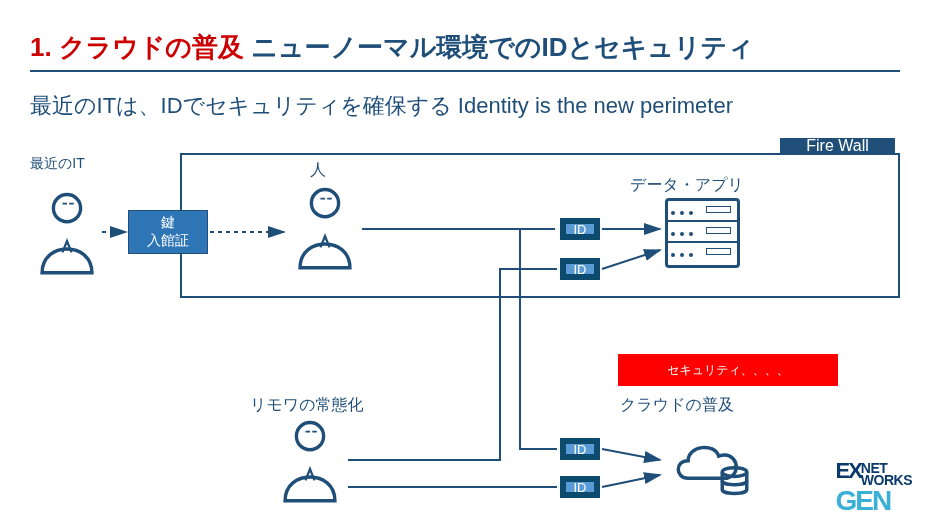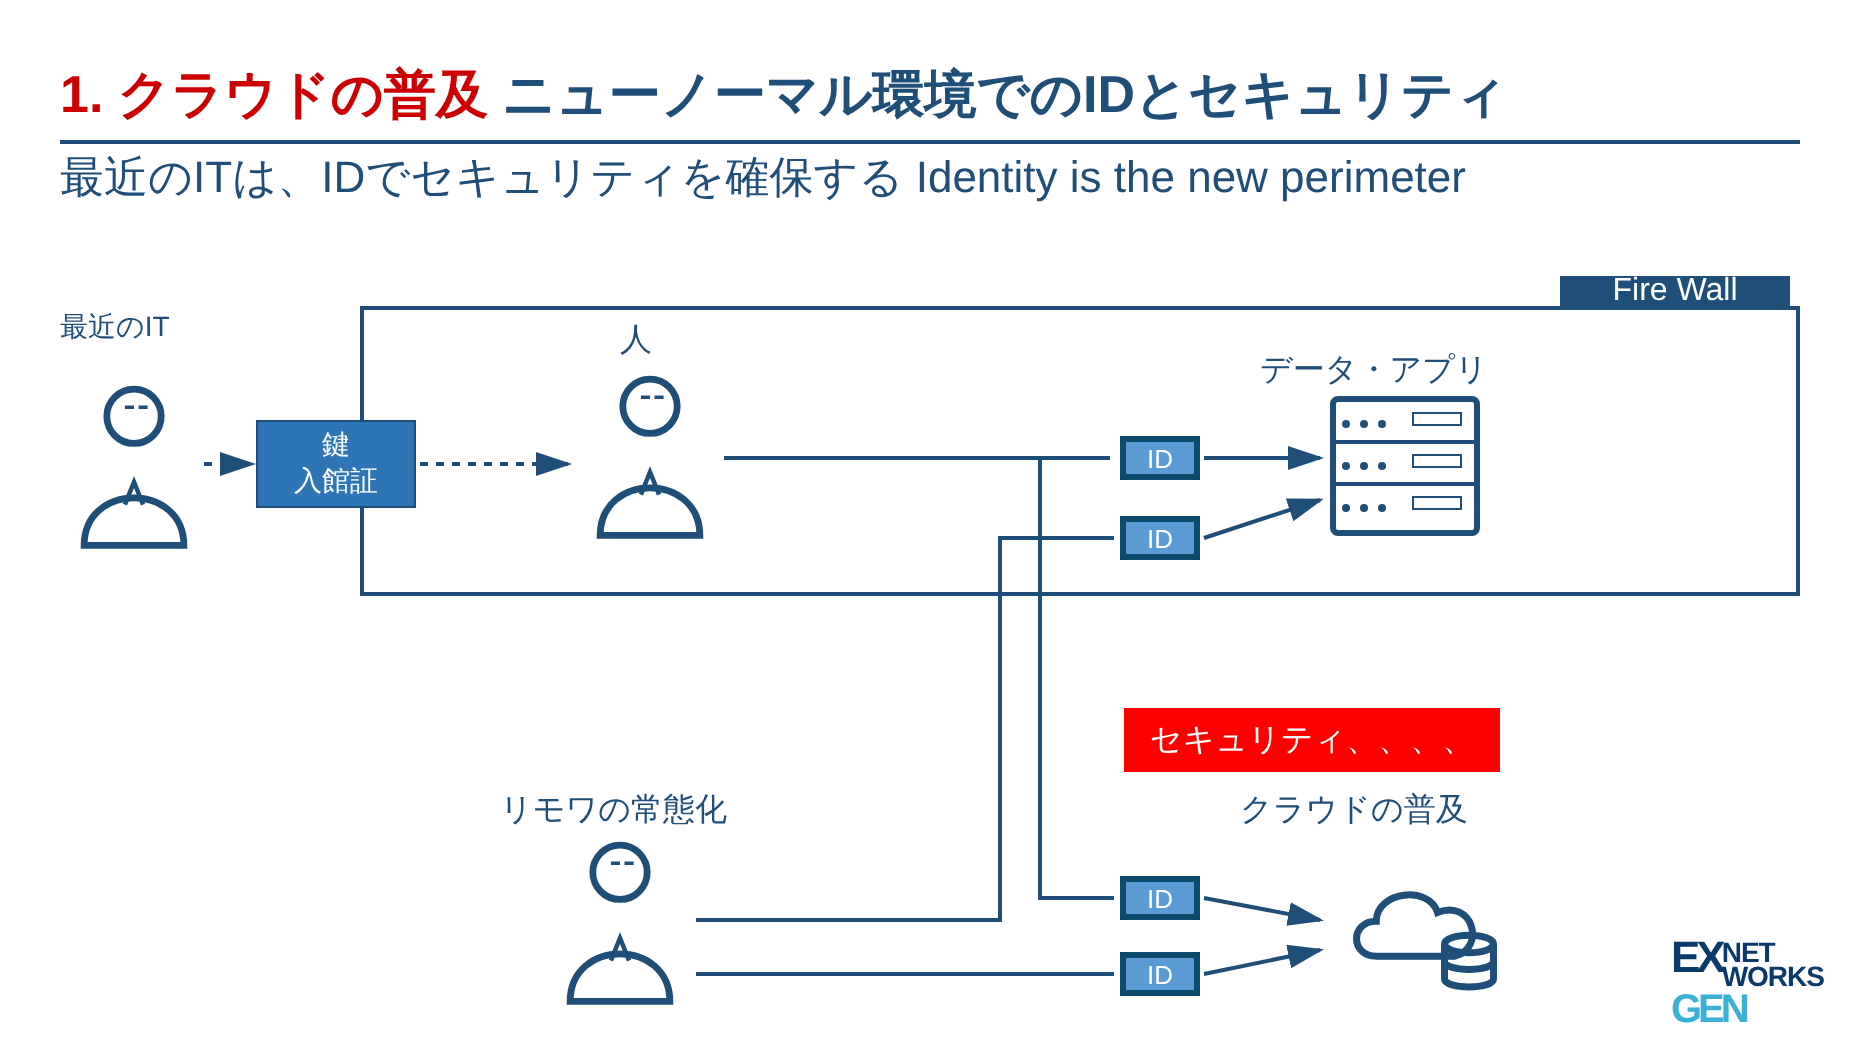--- a/index.html
+++ b/index.html
@@ -25,21 +25,21 @@
   .hr {
     position: absolute;
     top: 70px;
     left: 30px;
     right: 30px;
     height: 2px;
     background: #1f4e79;
   }
   .subtitle {
     position: absolute;
-    top: 74px;
+    top: 91px;
     left: 30px;
     font-size: 22px;
     color: #1f4e79;
   }
   .recent-it {
     position: absolute;
     top: 155px;
     left: 30px;
     font-size: 14px;
     color: #1f4e79;
@@ -118,21 +118,21 @@
     align-items: center;
     justify-content: center;
     z-index: 3;
     border: 1px solid #1f4e79;
   }
   .id-box {
     position: absolute;
     width: 40px;
     height: 22px;
     background: #5b9bd5;
-    border: 3px solid #0c4a6e;
+    border: 6px solid #0c4a6e;
     color: #fff;
     font-size: 13px;
     display: flex;
     align-items: center;
     justify-content: center;
     z-index: 3;
   }
   .id1 { top: 218px; left: 560px; }
   .id2 { top: 258px; left: 560px; }
   .id3 { top: 438px; left: 560px; }
@@ -158,41 +158,41 @@
     position: absolute;
     top: 430px;
     left: 665px;
     width: 90px;
     height: 70px;
   }
   .cloud-db svg { width:100%; height:100%; }
   .security-badge {
     position: absolute;
     top: 354px;
-    left: 562px;
-    width: 188px;
+    left: 618px;
+    width: 220px;
     height: 32px;
     background: #ff0000;
     color: #fff;
-    font-size: 16px;
+    font-size: 12px;
     display: flex;
     align-items: center;
     justify-content: center;
   }
   .logo {
     position: absolute;
     bottom: 8px;
     right: 18px;
     font-family: Impact, "Arial Black", sans-serif;
     font-size: 12px;
     line-height: 1;
     letter-spacing: -0.5px;
   }
   .logo .ex { font-size: 22px; color: #0a3a6b; font-weight: 900; letter-spacing:-2px;text-align:right;}
-  .logo .gen { font-size: 20px; color: #3ab0d6; font-weight: 900; letter-spacing:-2px;}
+  .logo .gen { font-size: 28px; color: #3ab0d6; font-weight: 900; letter-spacing:-2px;}
   .logo .nw { font-size: 14px; color: #0a3a6b; font-weight:bold; line-height:0.9; display:inline-block; vertical-align:top; margin-top:2px;}
   svg.lines { position:absolute; top:0; left:0; width:930px; height:523px; pointer-events:none; z-index:1;}
 </style>
 </head>
 <body>
 
 <div class="heading">
   <span class="num">1.</span>
   <span class="red">クラウドの普及</span>
   <span>ニューノーマル環境でのIDとセキュリティ</span>

